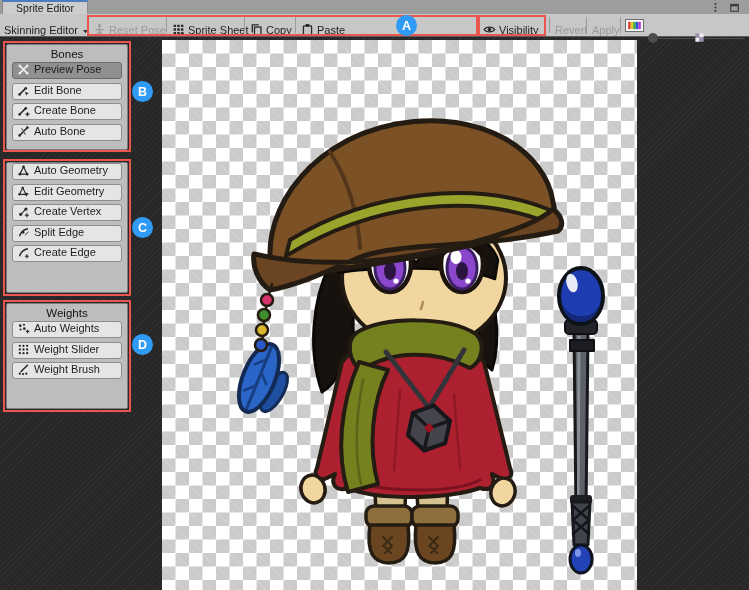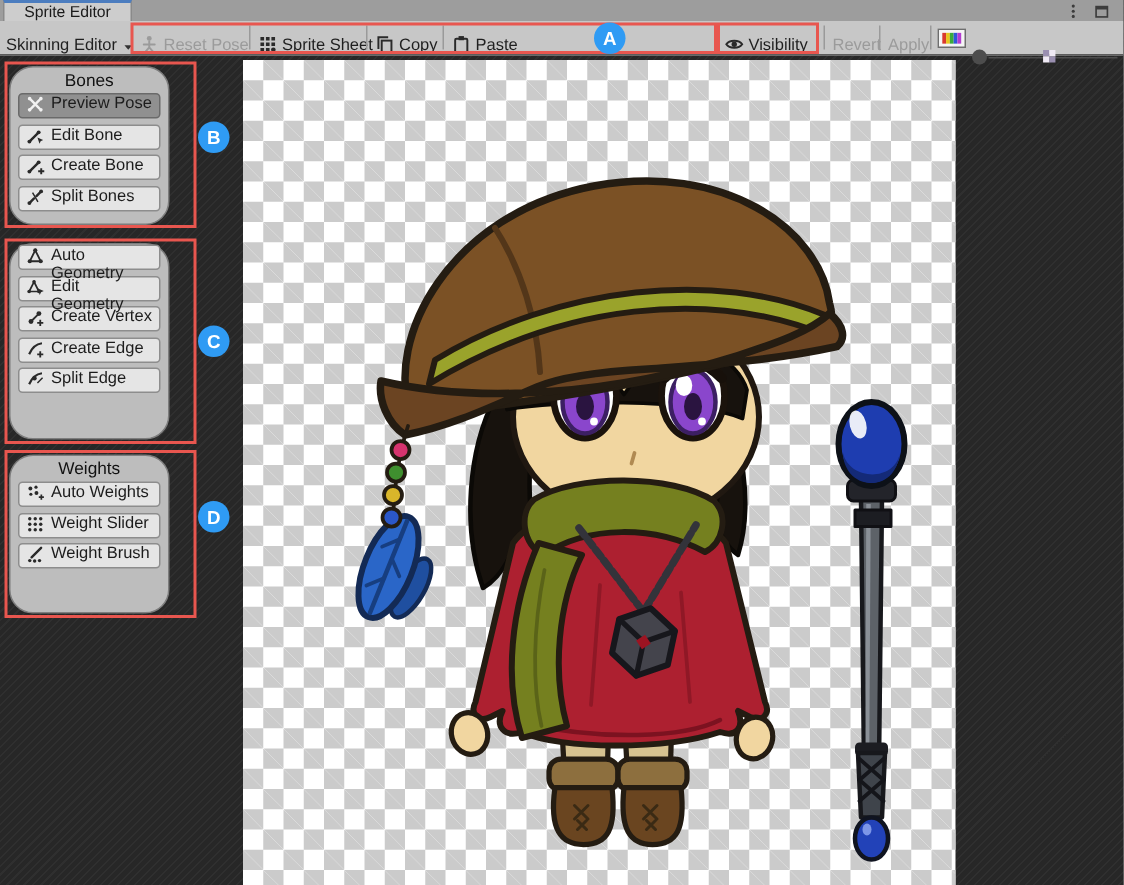--- a/index.html
+++ b/index.html
@@ -33,21 +33,21 @@
   .slider-track{position:absolute;left:659px;top:23.5px;width:86px;height:1.5px;background:#4d4d4d}
   .slider-thumb{position:absolute;left:694px;top:18px;width:11px;height:11px}
   
   .redbox{position:absolute;border:2px solid var(--annotation_red,#e8564f);box-sizing:border-box;pointer-events:none;z-index:5}
   .badge{
     position:absolute;width:21px;height:21px;border-radius:50%;z-index:6;
     background:var(--badge_blue,#2f9bf4);color:#fff;font-size:12.5px;font-weight:bold;
     display:flex;align-items:center;justify-content:center
   }
   
-  .panel{position:absolute;left:6px;width:107px;background:var(--panel_gray,#bdbdbd);border:1px solid #7d7d7d;border-radius:16px;box-sizing:border-box;z-index:2}
+  .panel{position:absolute;left:6px;width:122px;background:var(--panel_gray,#bdbdbd);border:1px solid #7d7d7d;border-radius:2px;box-sizing:border-box;z-index:2}
   .ptitle{text-align:center;font-size:11.5px;color:#111;padding:3px 0 2px}
   .pbtn{
     display:flex;align-items:flex-start;gap:4px;margin:0 5px 3.5px;height:17px;box-sizing:border-box;
     background:var(--button_gray,#e5e5e5);border:1px solid #8d8d8d;border-radius:3px;
     font-size:11px;color:#1c1c1c;padding:0 4px;cursor:default
   }
   .pbtn.selected{background:var(--button_selected_gray,#909090);border-color:#6a6a6a}
   .pbtn .ic{width:13px;height:13px;color:#2a2a2a;flex:none}
   .pbtn.selected .ic{color:#f2f2f2}
   
@@ -314,21 +314,21 @@
   <div class="pbtn">
     <svg class="ic">
         <use href="#i-bone-create"></use>
       </svg>
     <span>Create Bone</span>
   </div>
   <div class="pbtn">
     <svg class="ic">
         <use href="#i-bone-split"></use>
       </svg>
-    <span>Split Bones</span>
+    <span>Auto Bone</span>
   </div>
 </div>
 
 <div class="panel" style="top:162px;height:131px">
   <div class="pbtn">
     <svg class="ic">
         <use href="#i-geometry-auto"></use>
       </svg>
     <span>Auto Geometry</span>
   </div>
@@ -339,29 +339,29 @@
     <span>Edit Geometry</span>
   </div>
   <div class="pbtn">
     <svg class="ic">
         <use href="#i-vertex-create"></use>
       </svg>
     <span>Create Vertex</span>
   </div>
   <div class="pbtn">
     <svg class="ic">
+        <use href="#i-edge-split"></use>
+      </svg>
+    <span>Split Edge</span>
+  </div>
+  <div class="pbtn">
+    <svg class="ic">
         <use href="#i-edge-create"></use>
       </svg>
     <span>Create Edge</span>
-  </div>
-  <div class="pbtn">
-    <svg class="ic">
-        <use href="#i-edge-split"></use>
-      </svg>
-    <span>Split Edge</span>
   </div>
 </div>
 
 <div class="panel" style="top:303px;height:106px">
   <div class="ptitle">Weights</div>
   <div class="pbtn">
     <svg class="ic">
         <use href="#i-weights-auto"></use>
       </svg>
     <span>Auto Weights</span>

